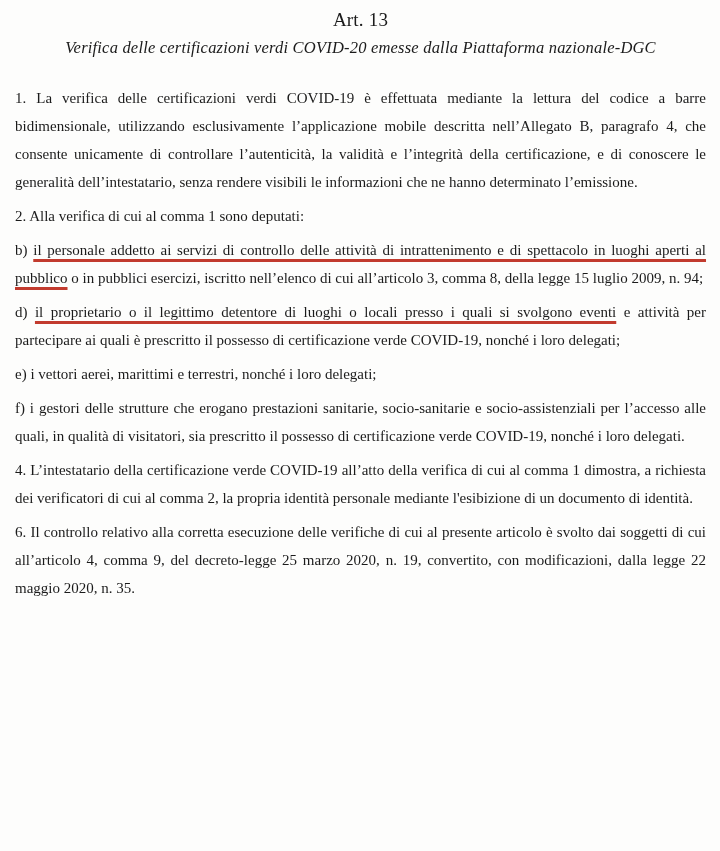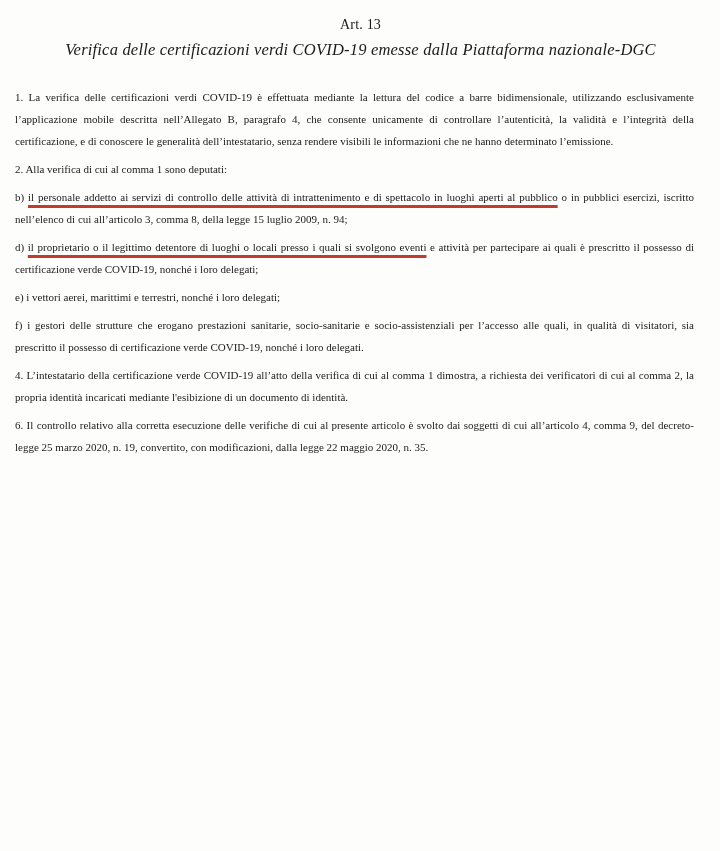--- a/index.html
+++ b/index.html
@@ -13,63 +13,63 @@
     color: #1b1b1b;
   }
   .page {
     box-sizing: border-box;
     width: 720px;
     min-height: 851px;
     padding: 9px 14px 14px 15px;
     background: #fdfdfc;
   }
   .title {
-    font-size: 14px;
+    font-size: 19px;
     font-weight: 400;
     text-align: center;
-    margin: 8px 0 7px 0;
+    margin: 0 0 7px 0;
     letter-spacing: 0.2px;
   }
   .subtitle {
     font-size: 16.5px;
     font-weight: 400;
     font-style: italic;
     text-align: center;
     margin: 0 0 26px 0;
     letter-spacing: 0.2px;
   }
   .doc-body .para {
-    font-size: 11px;
-    line-height: 22px;
+    font-size: 15px;
+    line-height: 28px;
     text-align: justify;
-    margin: 0 12px 6px 0;
+    margin: 0 0 6px 0;
   }
   .ul-red {
     text-decoration: underline;
     text-decoration-color: var(--ul-red, #c23b2e);
     text-decoration-thickness: 3px;
     text-underline-offset: 4px;
     text-decoration-skip-ink: none;
   }
   .ul-purple {
     text-decoration-color: var(--ul-purple, #8d5fa5);
     text-decoration-thickness: 4.5px;
     text-underline-offset: 3px;
     text-decoration-skip-ink: none;
   }
 </style>
 </head>
 <body>
 
 <div class="page">
   <h1 class="title">Art. 13</h1>
-  <h2 class="subtitle">Verifica delle certificazioni verdi COVID-19 emesse dalla Piattaforma nazionale-DGC</h2>
+  <h2 class="subtitle">Verifica delle certificazioni verdi COVID-20 emesse dalla Piattaforma nazionale-DGC</h2>
   <div class="doc-body">
       <p class="para"><span>1. La verifica delle certificazioni verdi COVID-19 è effettuata mediante la lettura del codice a barre bidimensionale, utilizzando esclusivamente l’applicazione mobile descritta nell’Allegato B, paragrafo 4, che consente unicamente di controllare l’autenticità, la validità e l’integrità della certificazione, e di conoscere le generalità dell’intestatario, senza rendere visibili le informazioni che ne hanno determinato l’emissione.</span></p>
       <p class="para"><span>2. Alla verifica di cui al comma 1 sono deputati:</span></p>
       <p class="para"><span>b) </span><span class="ul-red">il personale addetto ai servizi di controllo delle attività di intrattenimento e di spettacolo in luoghi aperti al pubblico</span><span> o in pubblici esercizi, iscritto nell’elenco di cui all’articolo 3, comma 8, della legge 15 luglio 2009, n. 94;</span></p>
       <p class="para"><span>d) </span><span class="ul-red">il proprietario o il legittimo detentore di luoghi o locali presso i quali si svolgono eventi</span><span> e attività per partecipare ai quali è prescritto il possesso di certificazione verde COVID-19, nonché i loro delegati;</span></p>
       <p class="para"><span>e) i vettori aerei, marittimi e terrestri, nonché i loro delegati;</span></p>
       <p class="para"><span>f) i gestori delle strutture che erogano prestazioni sanitarie, socio-sanitarie e socio-assistenziali per l’accesso alle quali, in qualità di visitatori, sia prescritto il possesso di certificazione verde COVID-19, nonché i loro delegati.</span></p>
-      <p class="para"><span>4. </span><span class="ul-purple">L’intestatario della certificazione verde COVID-19 all’atto della verifica di cui al comma 1 dimostra, a</span><span> richiesta dei verificatori di cui al comma 2, </span><span class="ul-purple">la propria identità incaricati mediante l'esibizione di un documento</span><span> di identità.</span></p>
+      <p class="para"><span>4. </span><span class="ul-purple">L’intestatario della certificazione verde COVID-19 all’atto della verifica di cui al comma 1 dimostra, a</span><span> richiesta dei verificatori di cui al comma 2, </span><span class="ul-purple">la propria identità personale mediante l'esibizione di un documento</span><span> di identità.</span></p>
       <p class="para"><span>6. Il controllo relativo alla corretta esecuzione delle verifiche di cui al presente articolo è svolto dai soggetti di cui all’articolo 4, comma 9, del decreto-legge 25 marzo 2020, n. 19, convertito, con modificazioni, dalla legge 22 maggio 2020, n. 35.</span></p>
     </div>
 </div>
 
 </body></html>

